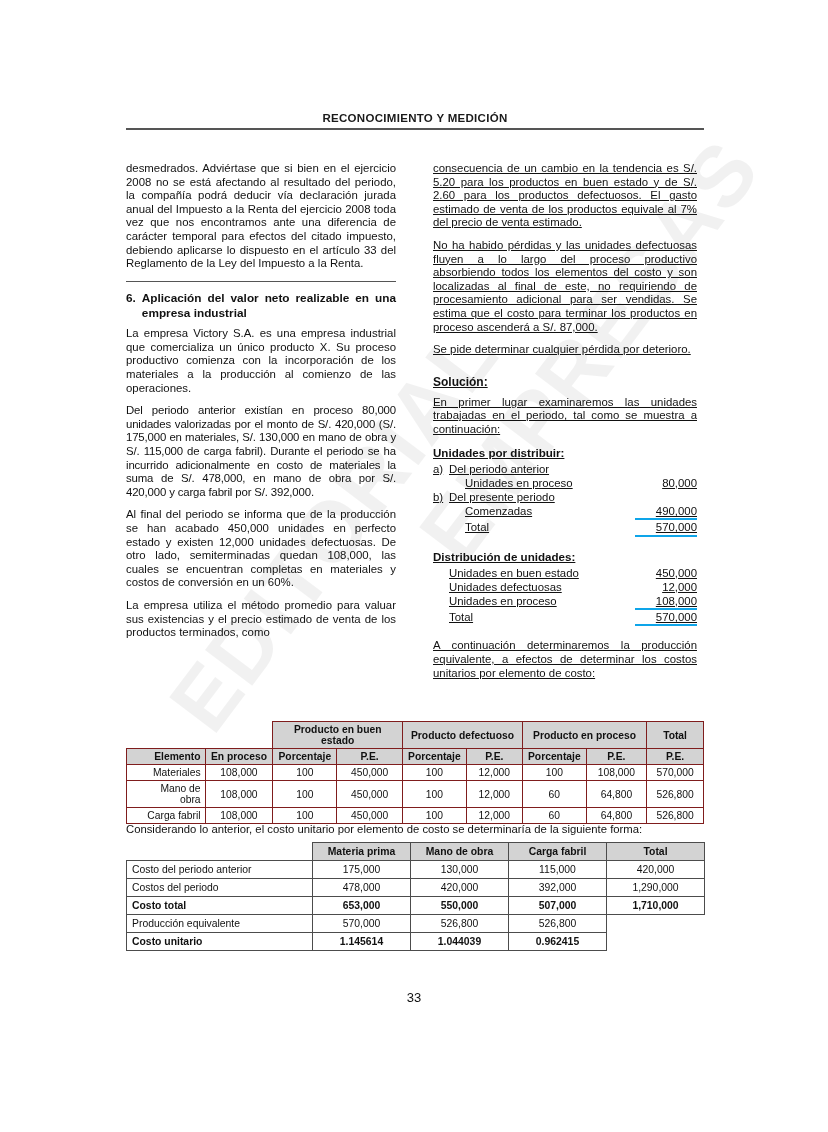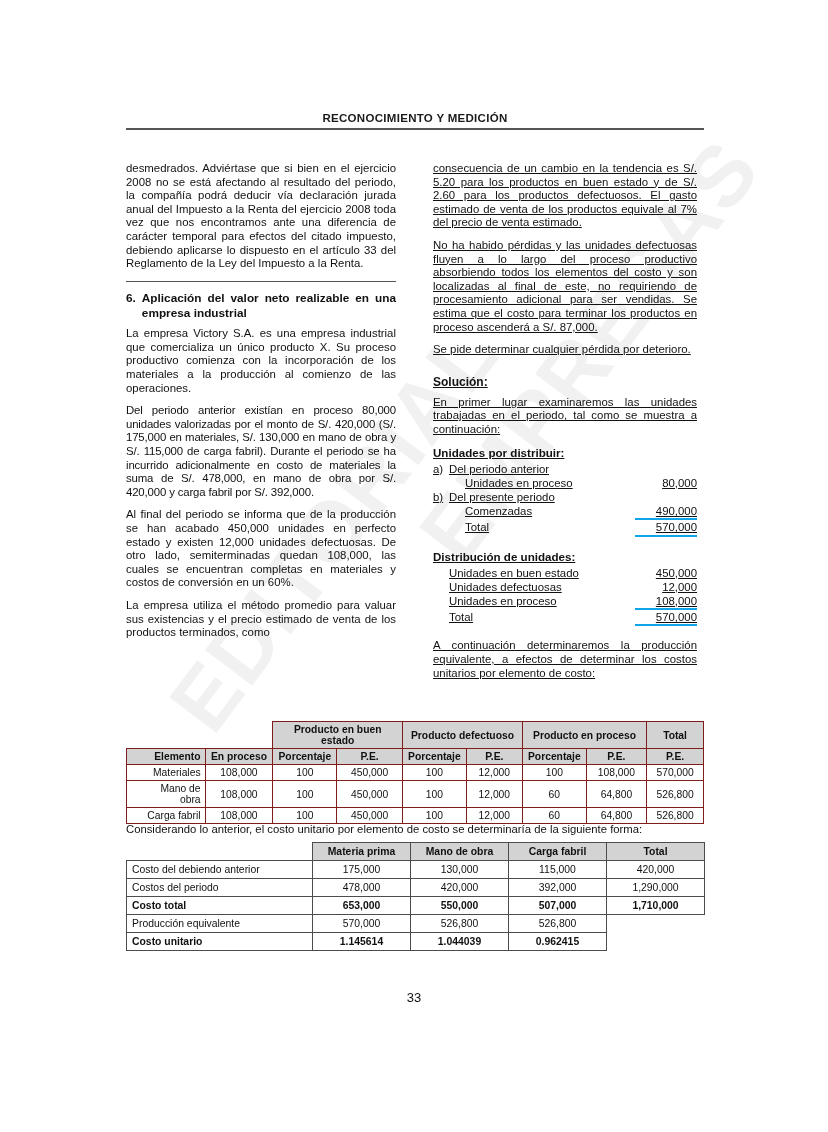--- a/index.html
+++ b/index.html
@@ -446,21 +446,21 @@
           <tr>
             <th class="corner">&nbsp;</th>
             <th class="b">Materia prima</th>
             <th class="b">Mano de obra</th>
             <th class="b">Carga fabril</th>
             <th class="b">Total</th>
           </tr>
         </thead>
       <tbody id="t2-body">
           <tr>
-            <td class="lbl">Costo del debiendo anterior</td>
+            <td class="lbl">Costo del periodo anterior</td>
             <td class="">175,000</td>
             <td class="">130,000</td>
             <td class="">115,000</td>
             <td class="">420,000</td>
           </tr>
           <tr>
             <td class="lbl">Costos del periodo</td>
             <td class="">478,000</td>
             <td class="">420,000</td>
             <td class="">392,000</td>

